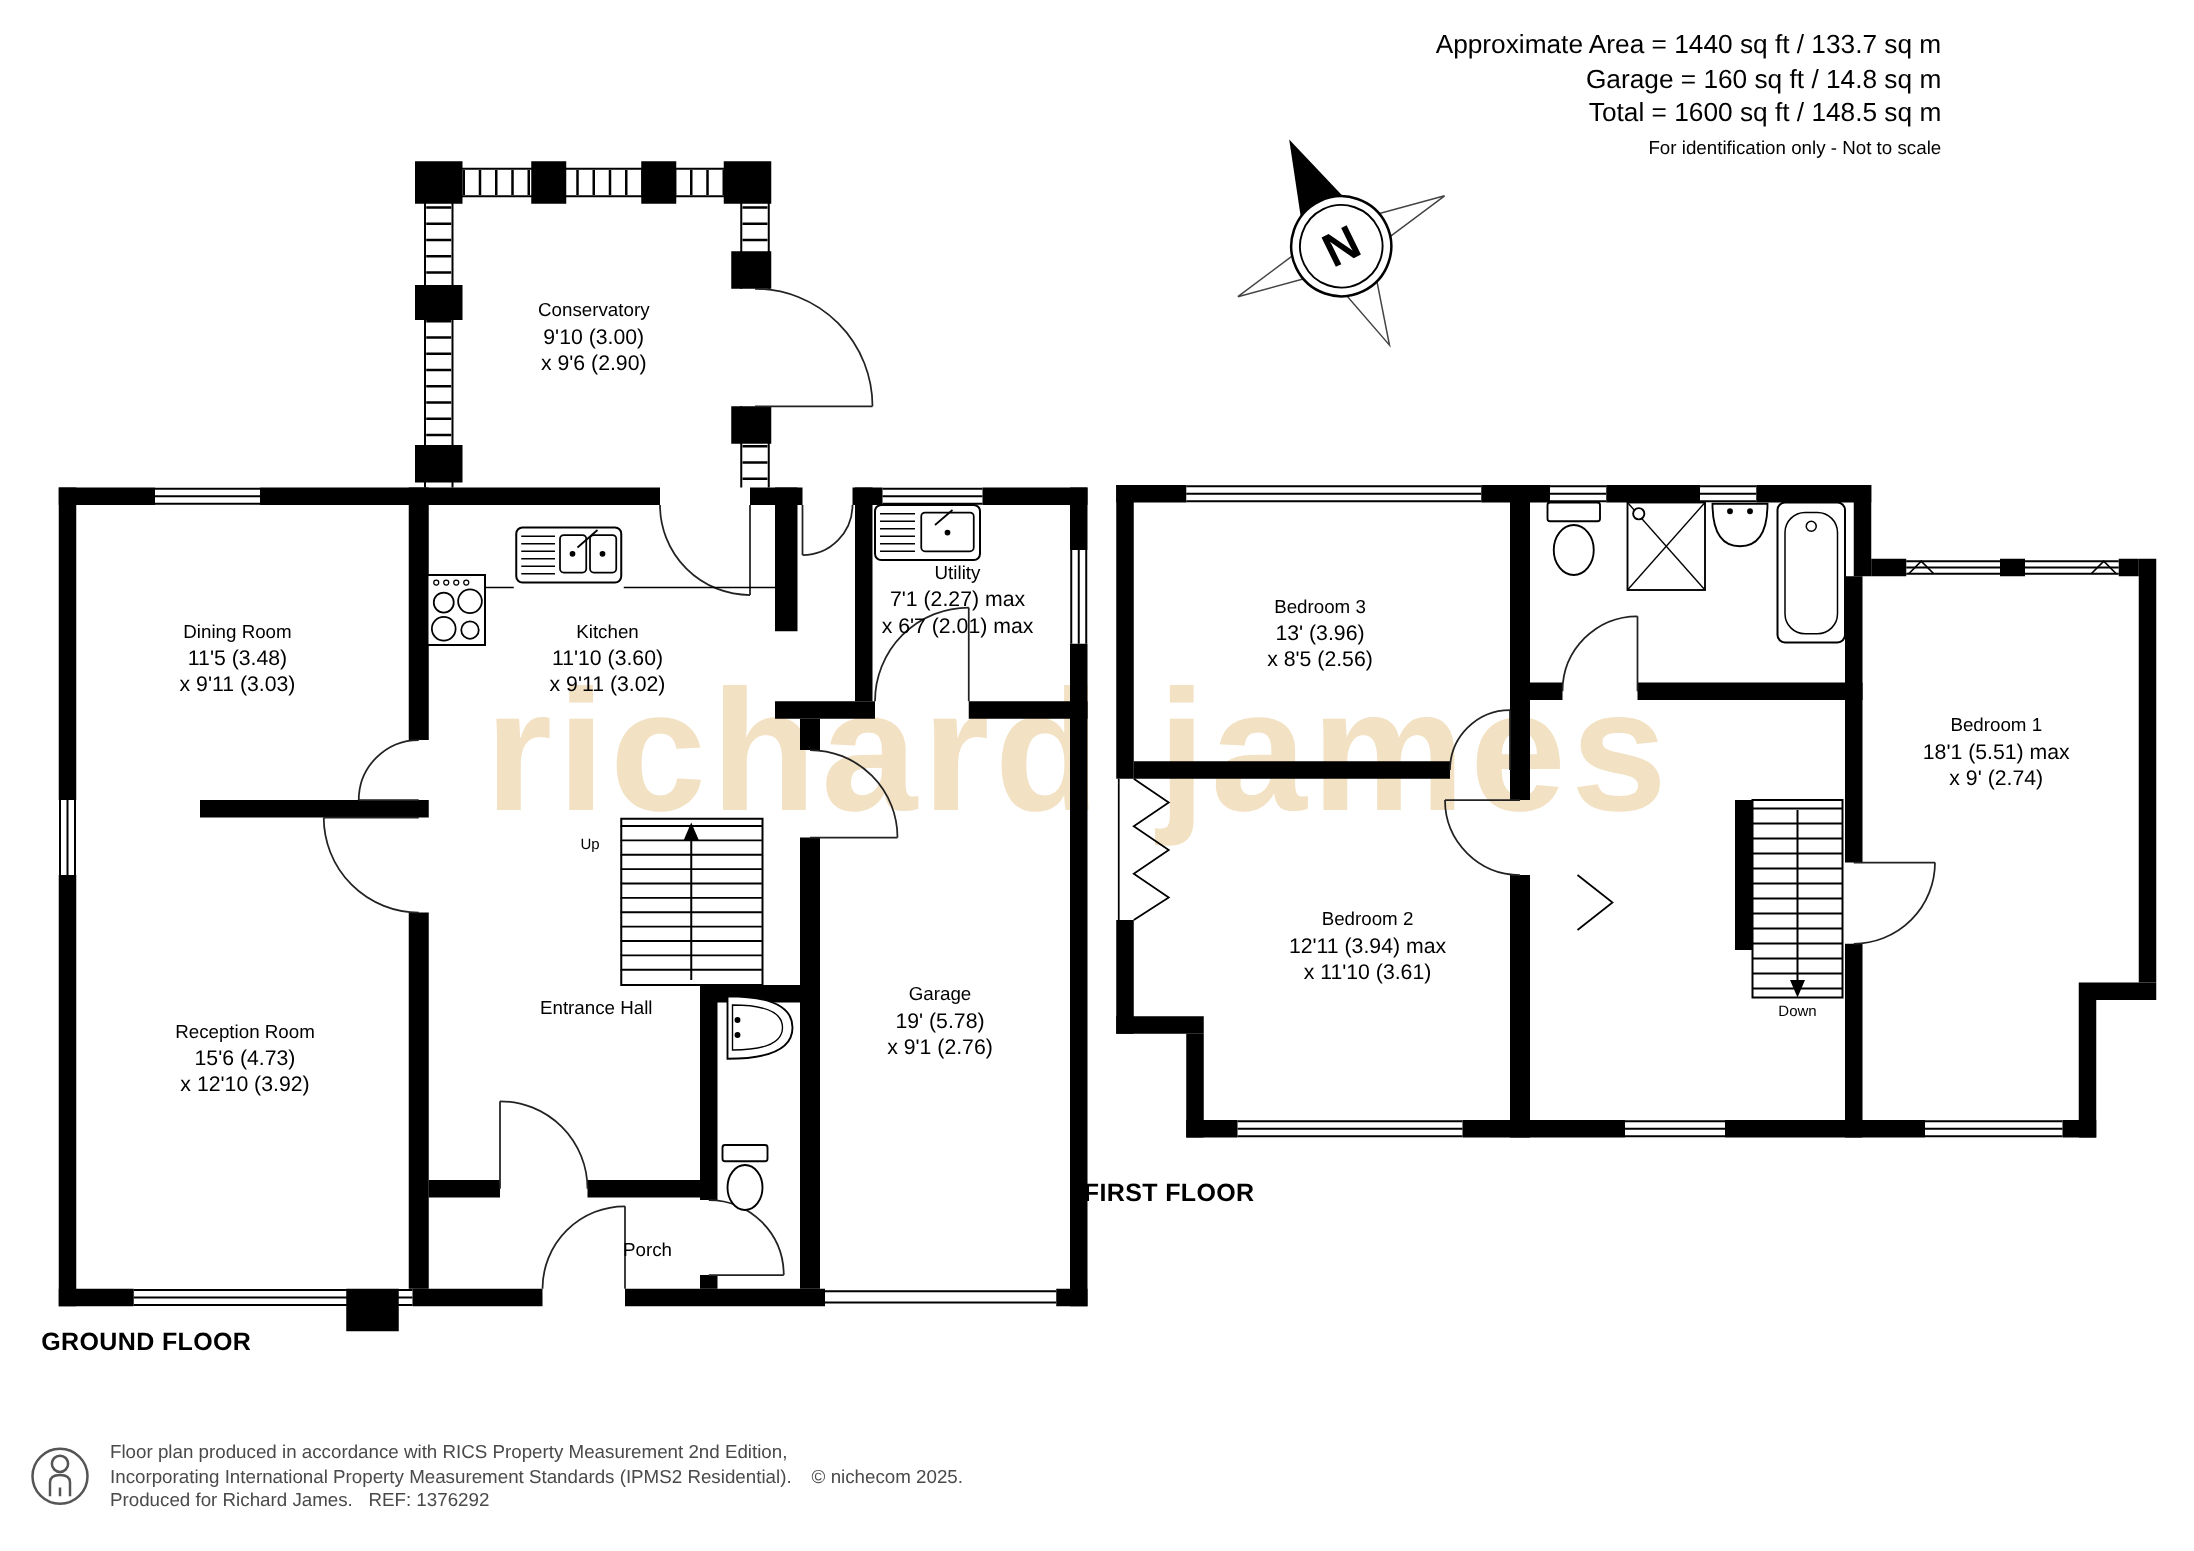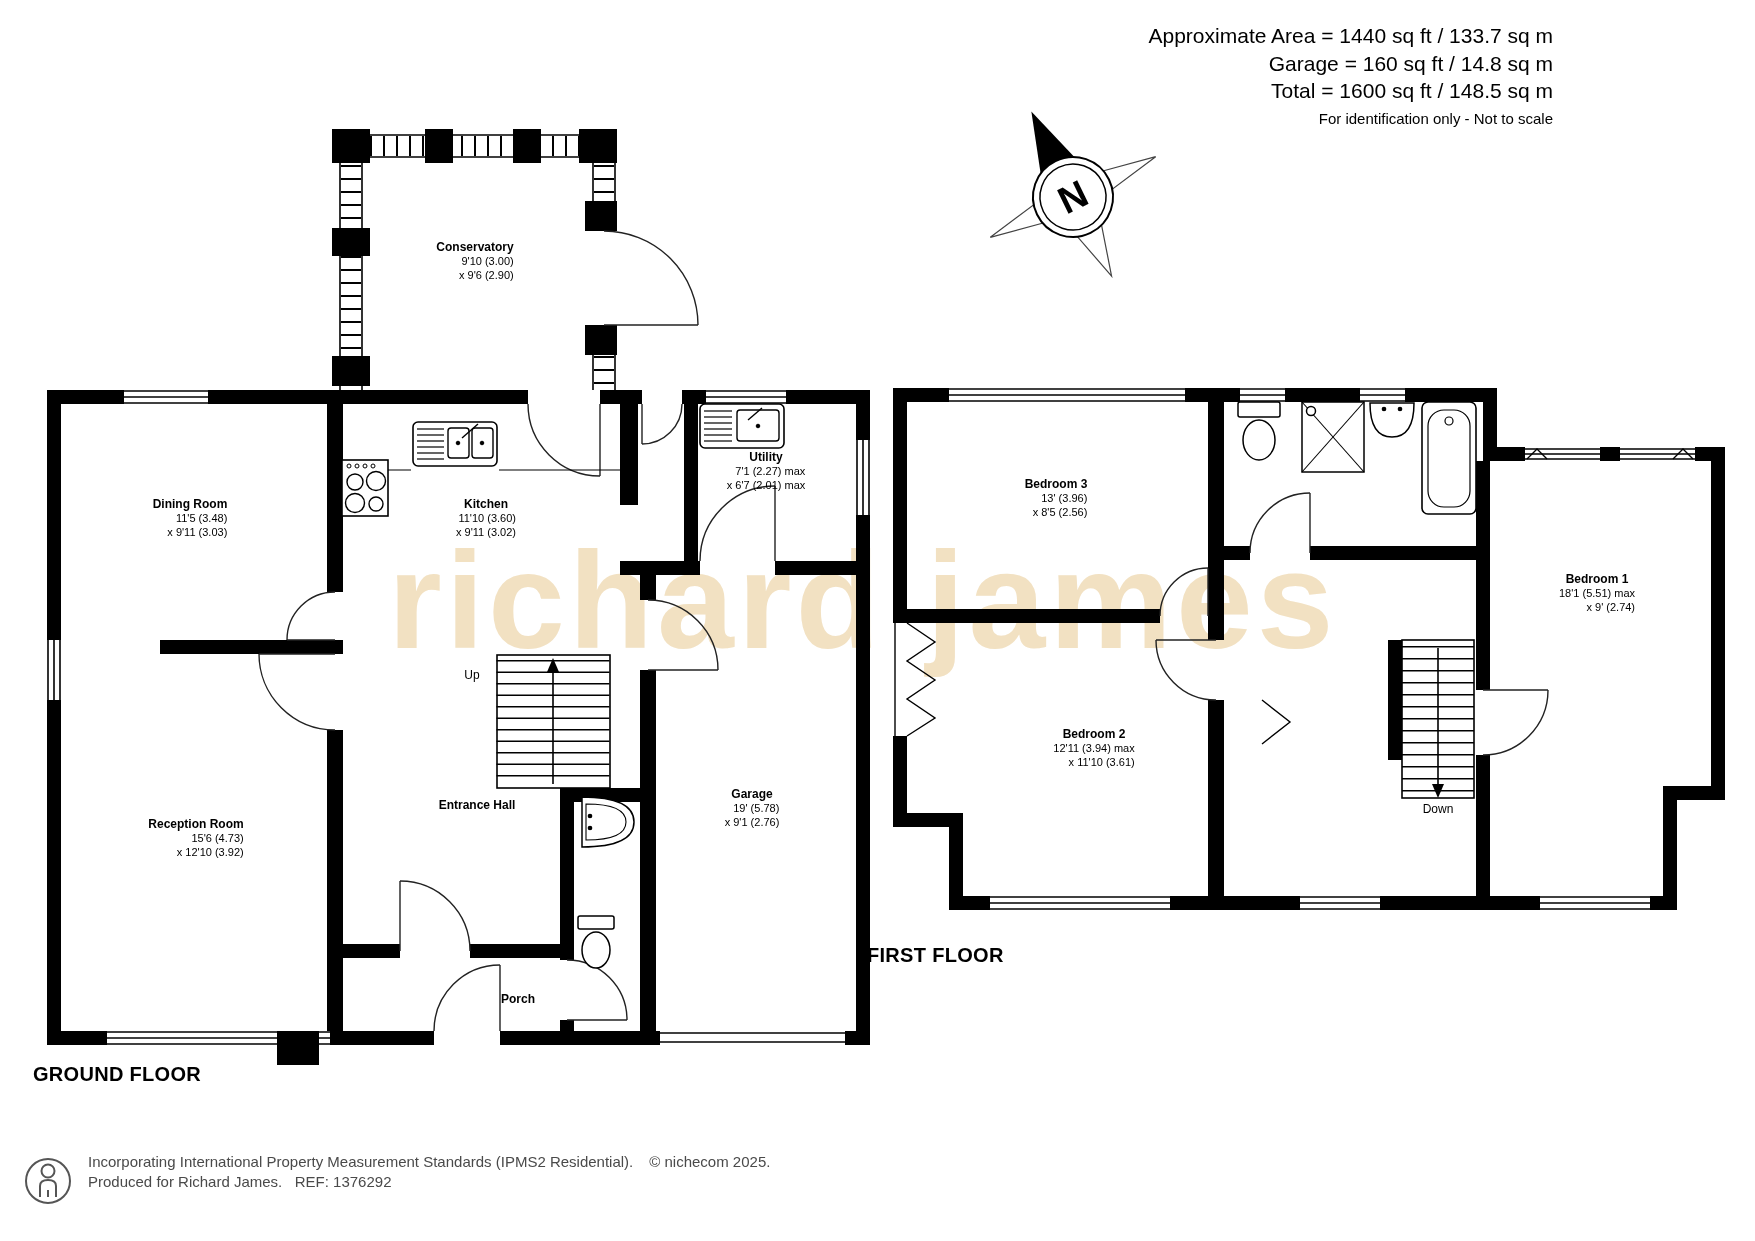--- a/index.html
+++ b/index.html
@@ -1,22 +1,22 @@
 <!DOCTYPE html>
 <html><head>
 <meta charset="utf-8">
 <style>
   html,body{margin:0;padding:0;background:#fff;}
   .canvas{position:relative;width:1755px;height:1241px;background:#fff;overflow:hidden;
           font-family:"Liberation Sans","DejaVu Sans",sans-serif;color:#000;}
   svg.plan{position:absolute;left:0;top:0;}
   .label{position:absolute;transform:translateX(-50%);text-align:center;line-height:1.24;white-space:nowrap;}
   .label.wrap{white-space:normal;text-align:center;}
-  .room-name{font-weight:bold;font-size:12px;}
-  .room-dim{font-size:11px;text-align:right;}
+  .room-name{font-weight:normal;font-size:15px;}
+  .room-dim{font-size:17px;}
   .stairs-label{position:absolute;transform:translateX(-50%);font-size:12px;}
   .floor-title{position:absolute;font-weight:bold;font-size:20px;letter-spacing:.3px;}
   .header{position:absolute;top:22px;right:202px;text-align:right;}
   .header .hline{font-size:21px;line-height:27.5px;}
   .header .disclaimer{font-size:15px;margin-top:5px;text-align:right;}
   .footer{position:absolute;left:88px;top:1152px;font-size:15px;line-height:19.5px;color:#4a4a4a;}
   .footer .gap{padding-left:16px;}
   .footer-icon{position:absolute;left:24px;top:1152px;}
 </style>
 </head>
@@ -390,19 +390,20 @@
 
   <div class="footer-icon">
     <svg width="48" height="58" viewBox="0 0 48 58">
       <circle cx="24" cy="29" r="22" fill="none" stroke="#555" stroke-width="2"></circle>
       <circle cx="24" cy="19" r="6.5" fill="none" stroke="#555" stroke-width="2"></circle>
       <path d="M 16 45 L 16 34 Q 16 28 24 28 Q 32 28 32 34 L 32 45" fill="none" stroke="#555" stroke-width="2"></path>
       <line x1="24" y1="45" x2="24" y2="38" stroke="#555" stroke-width="2"></line>
     </svg>
   </div>
   <div class="footer">
+    <div>Floor plan produced in accordance with RICS Property Measurement 2nd Edition,</div>
     <div>
       <span>Incorporating International Property Measurement Standards (IPMS2 Residential).</span><span class="gap">© nichecom 2025.</span>
     </div>
     <div style="white-space:pre-wrap">Produced for Richard James.   REF: 1376292</div>
   </div>
 
 </div>
 
 </body></html>

